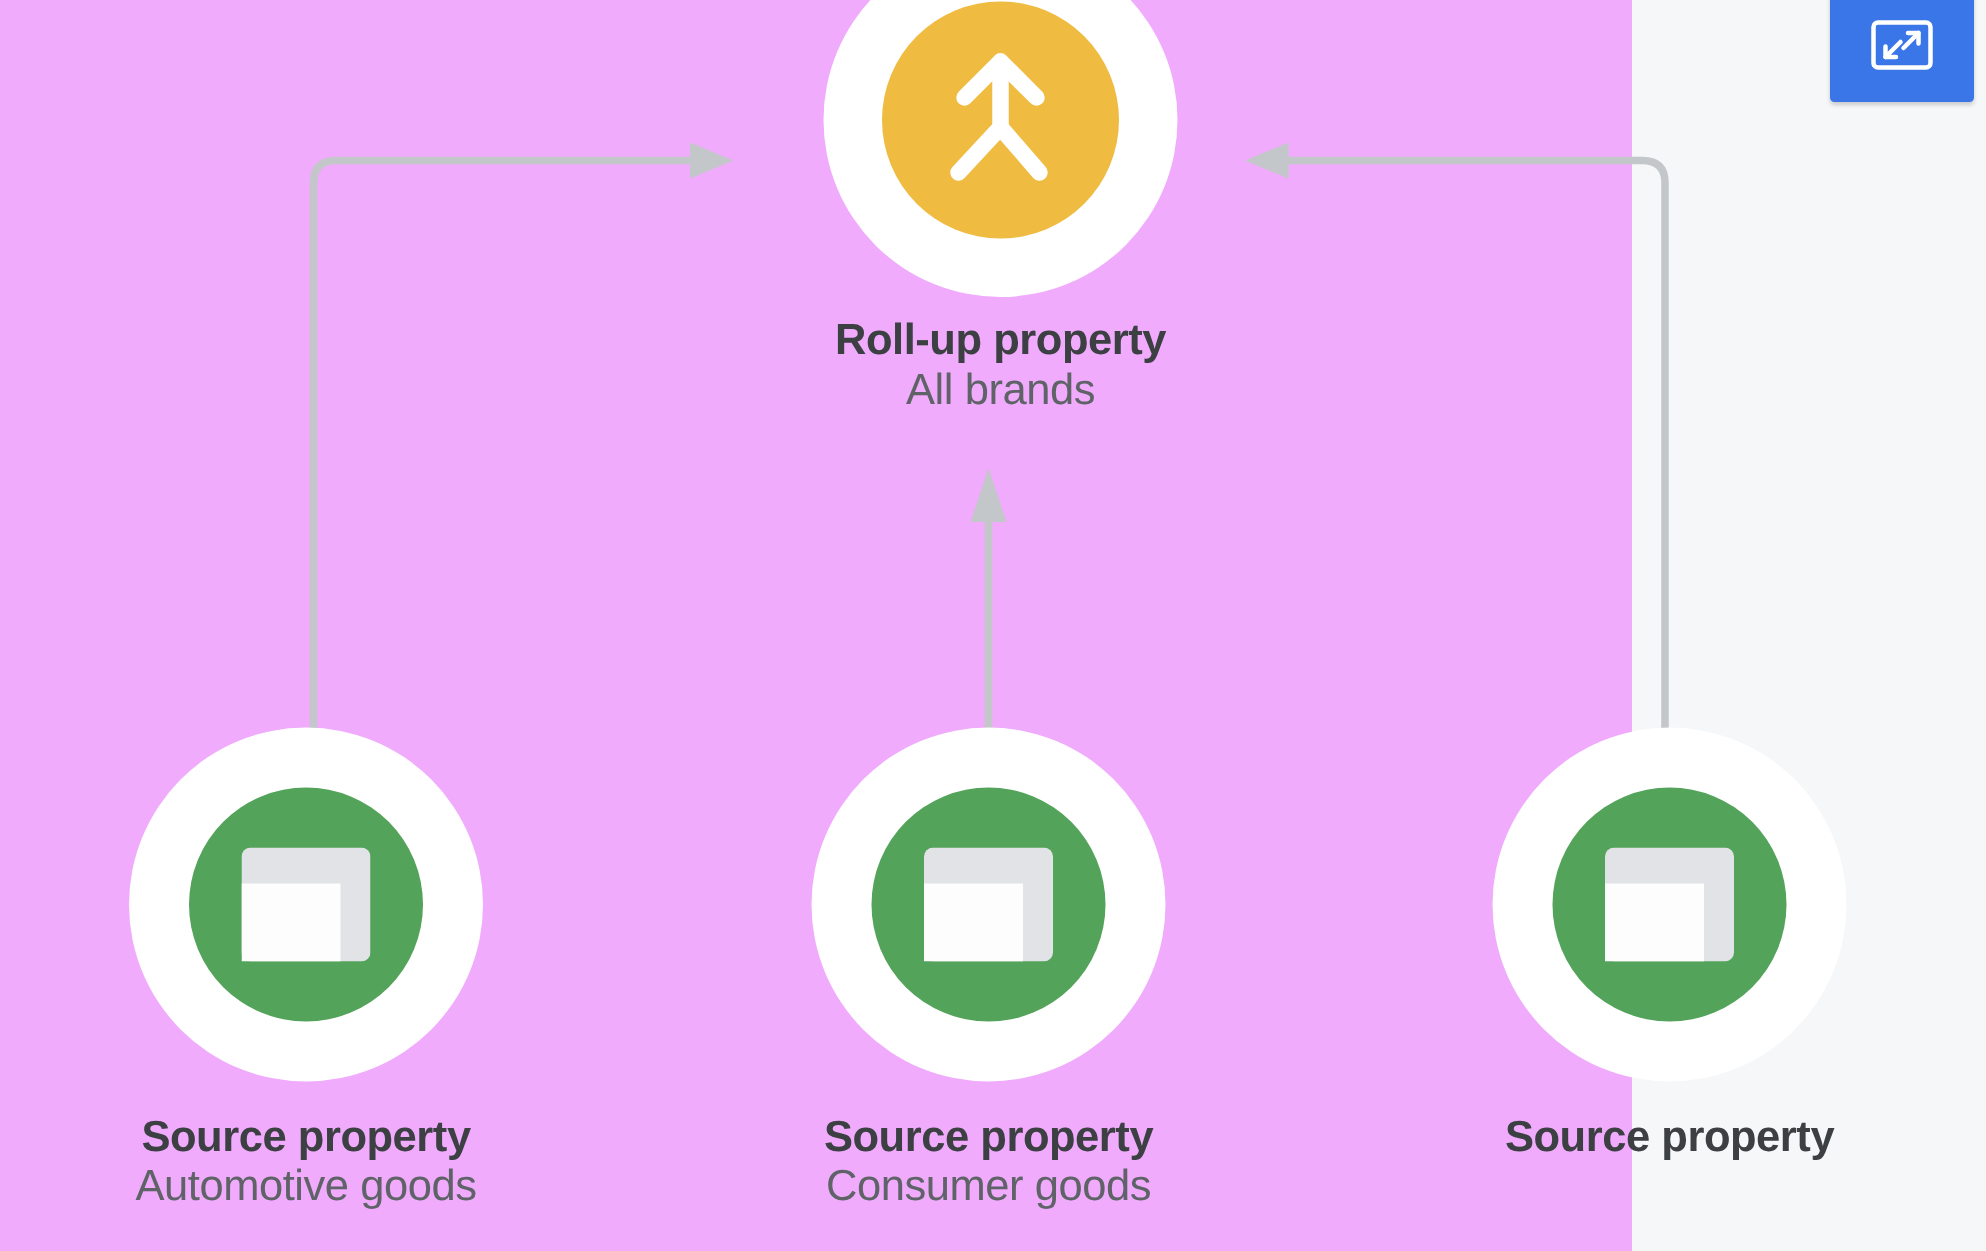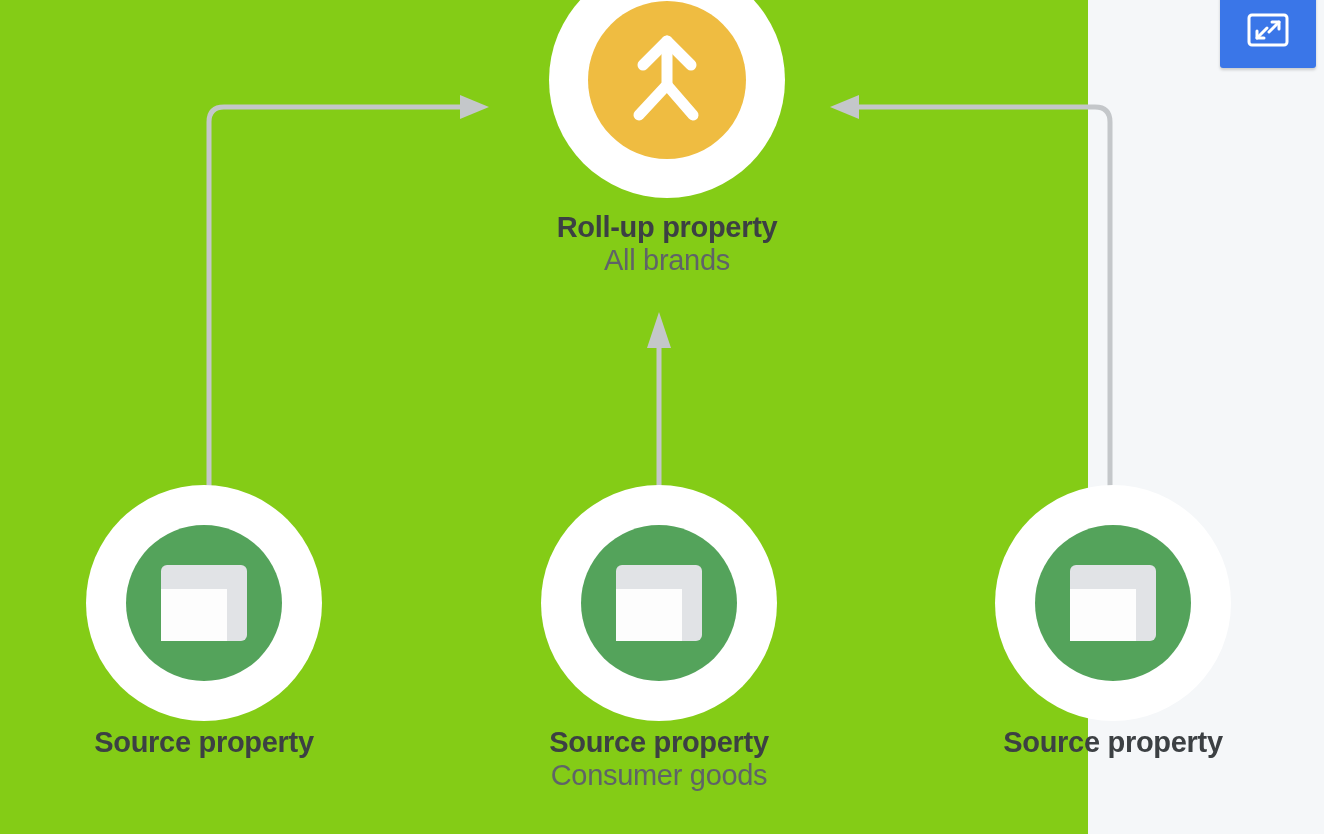--- a/index.html
+++ b/index.html
@@ -10,21 +10,21 @@
     width: 1324px;
     height: 834px;
     overflow: hidden;
     font-family: "Liberation Sans", sans-serif;
     background: #f5f7f9;
   }
   #stage {
     position: relative;
     width: 1088px;
     height: 834px;
-    background: #84cc16;
+    background: #f0abfc;
   }
 
   
   .fs-button {
     position: absolute;
     left: 1220px;
     top: -8px;
     width: 96px;
     height: 76px;
     background: #3a76e8;
@@ -74,21 +74,21 @@
   
   .node-rollup { left: 362px; top: -38px; width: 610px; }
   .node-rollup .halo { width: 236px; height: 236px; }
   .node-rollup .disc { width: 158px; height: 158px; background: #efbc41; }
   .node-rollup .labels { margin-top: 14px; }
 
   
   .node-source { top: 485px; width: 420px; }
   .node-source .halo { width: 236px; height: 236px; }
   .node-source .disc { width: 156px; height: 156px; background: #54a35b; }
-  .node-source .labels { margin-top: 6px; }
+  .node-source .labels { margin-top: 22px; }
   .node-src-1 { left: -6px; }
   .node-src-2 { left: 449px; }
   .node-src-3 { left: 903px; }
 
   .labels {
     text-align: center;
     line-height: 1.05;
   }
   .title {
     font-size: 29px;
@@ -155,20 +155,21 @@
     <div class="halo">
       <div class="disc">
         <svg class="icon-svg" width="86" height="76" viewBox="0 0 86 76" xmlns="http://www.w3.org/2000/svg">
           <rect x="0" y="0" width="86" height="76" rx="6" ry="6" fill="#e1e3e6"></rect>
           <rect x="0" y="24" width="66" height="52" fill="#fdfdfd"></rect>
         </svg>
       </div>
     </div>
     <div class="labels">
       <div class="title">Source property</div>
+      <div class="subtitle">Automotive goods</div>
     </div>
   </div>
 
   <div class="node node-source node-src-2">
     <div class="halo">
       <div class="disc">
         <svg class="icon-svg" width="86" height="76" viewBox="0 0 86 76" xmlns="http://www.w3.org/2000/svg">
           <rect x="0" y="0" width="86" height="76" rx="6" ry="6" fill="#e1e3e6"></rect>
           <rect x="0" y="24" width="66" height="52" fill="#fdfdfd"></rect>
         </svg>

